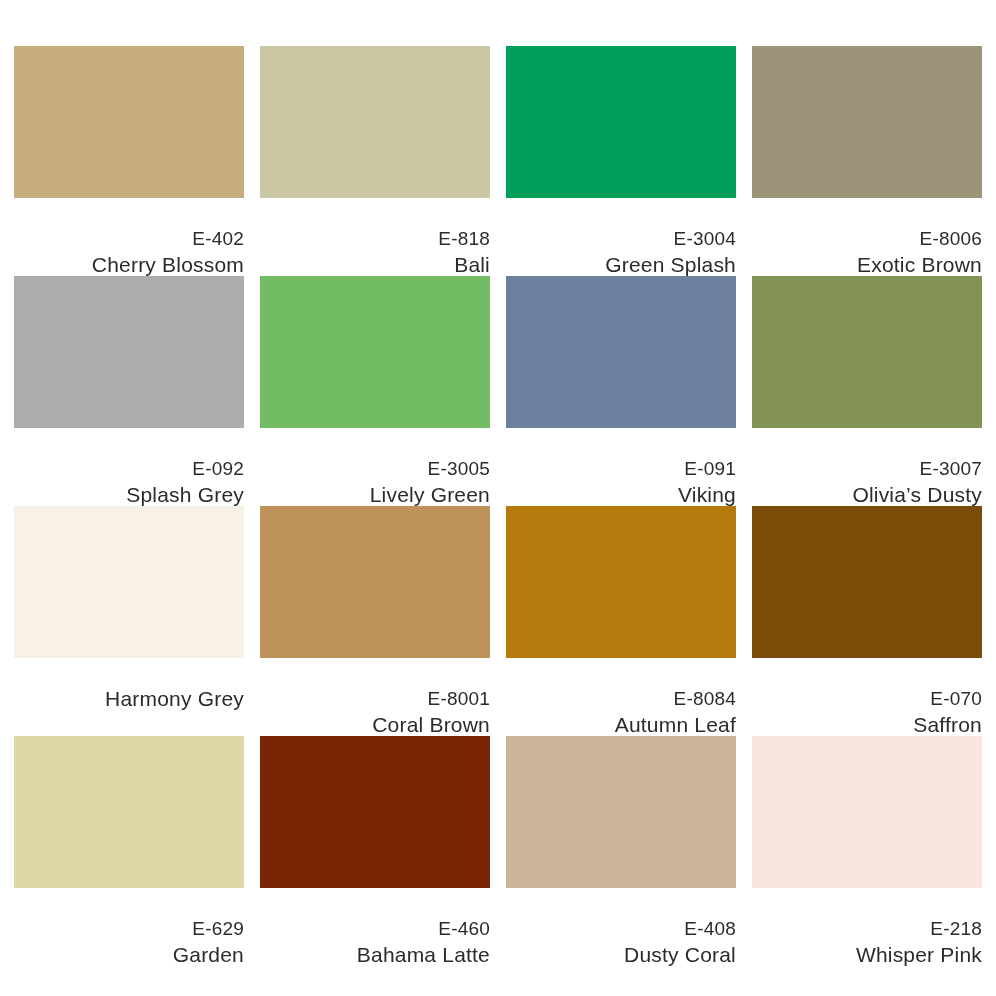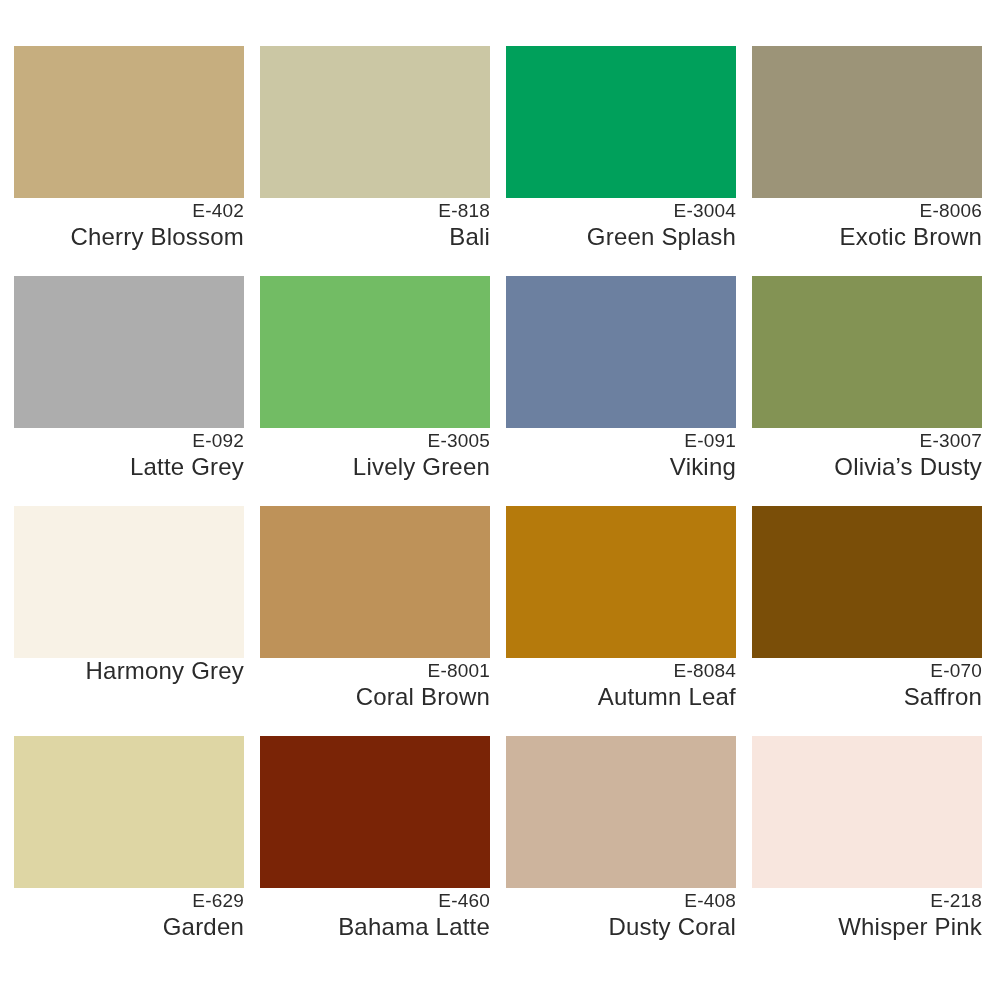--- a/index.html
+++ b/index.html
@@ -35,36 +35,36 @@
 
   .swatch-chip {
     width: 230px;
     height: 152px;
     display: block;
   }
 
   .swatch-caption {
     width: 230px;
     text-align: right;
-    padding-top: 0;
+    padding-top: 28px;
     box-sizing: border-box;
   }
 
   .swatch-code {
     display: block;
     font-size: 19px;
     line-height: 26px;
     color: #2b2b2b;
     letter-spacing: 0.2px;
     white-space: nowrap;
   }
 
   .swatch-name {
     display: block;
-    font-size: 24px;
+    font-size: 21px;
     line-height: 26px;
     color: #2b2b2b;
     letter-spacing: 0.2px;
     white-space: nowrap;
   }
 </style>
 </head>
 <body>
 
 <div id="swatch-grid">
@@ -93,21 +93,21 @@
       <div class="swatch-chip" style="background: rgb(156, 148, 120);"></div>
       <div class="swatch-caption">
         <span class="swatch-code">E-8006</span>
         <span class="swatch-name">Exotic Brown</span>
       </div>
     </div>
     <div class="swatch-cell">
       <div class="swatch-chip" style="background: rgb(173, 173, 173);"></div>
       <div class="swatch-caption">
         <span class="swatch-code">E-092</span>
-        <span class="swatch-name">Latte Grey</span>
+        <span class="swatch-name">Splash Grey</span>
       </div>
     </div>
     <div class="swatch-cell">
       <div class="swatch-chip" style="background: rgb(114, 188, 100);"></div>
       <div class="swatch-caption">
         <span class="swatch-code">E-3005</span>
         <span class="swatch-name">Lively Green</span>
       </div>
     </div>
     <div class="swatch-cell">

